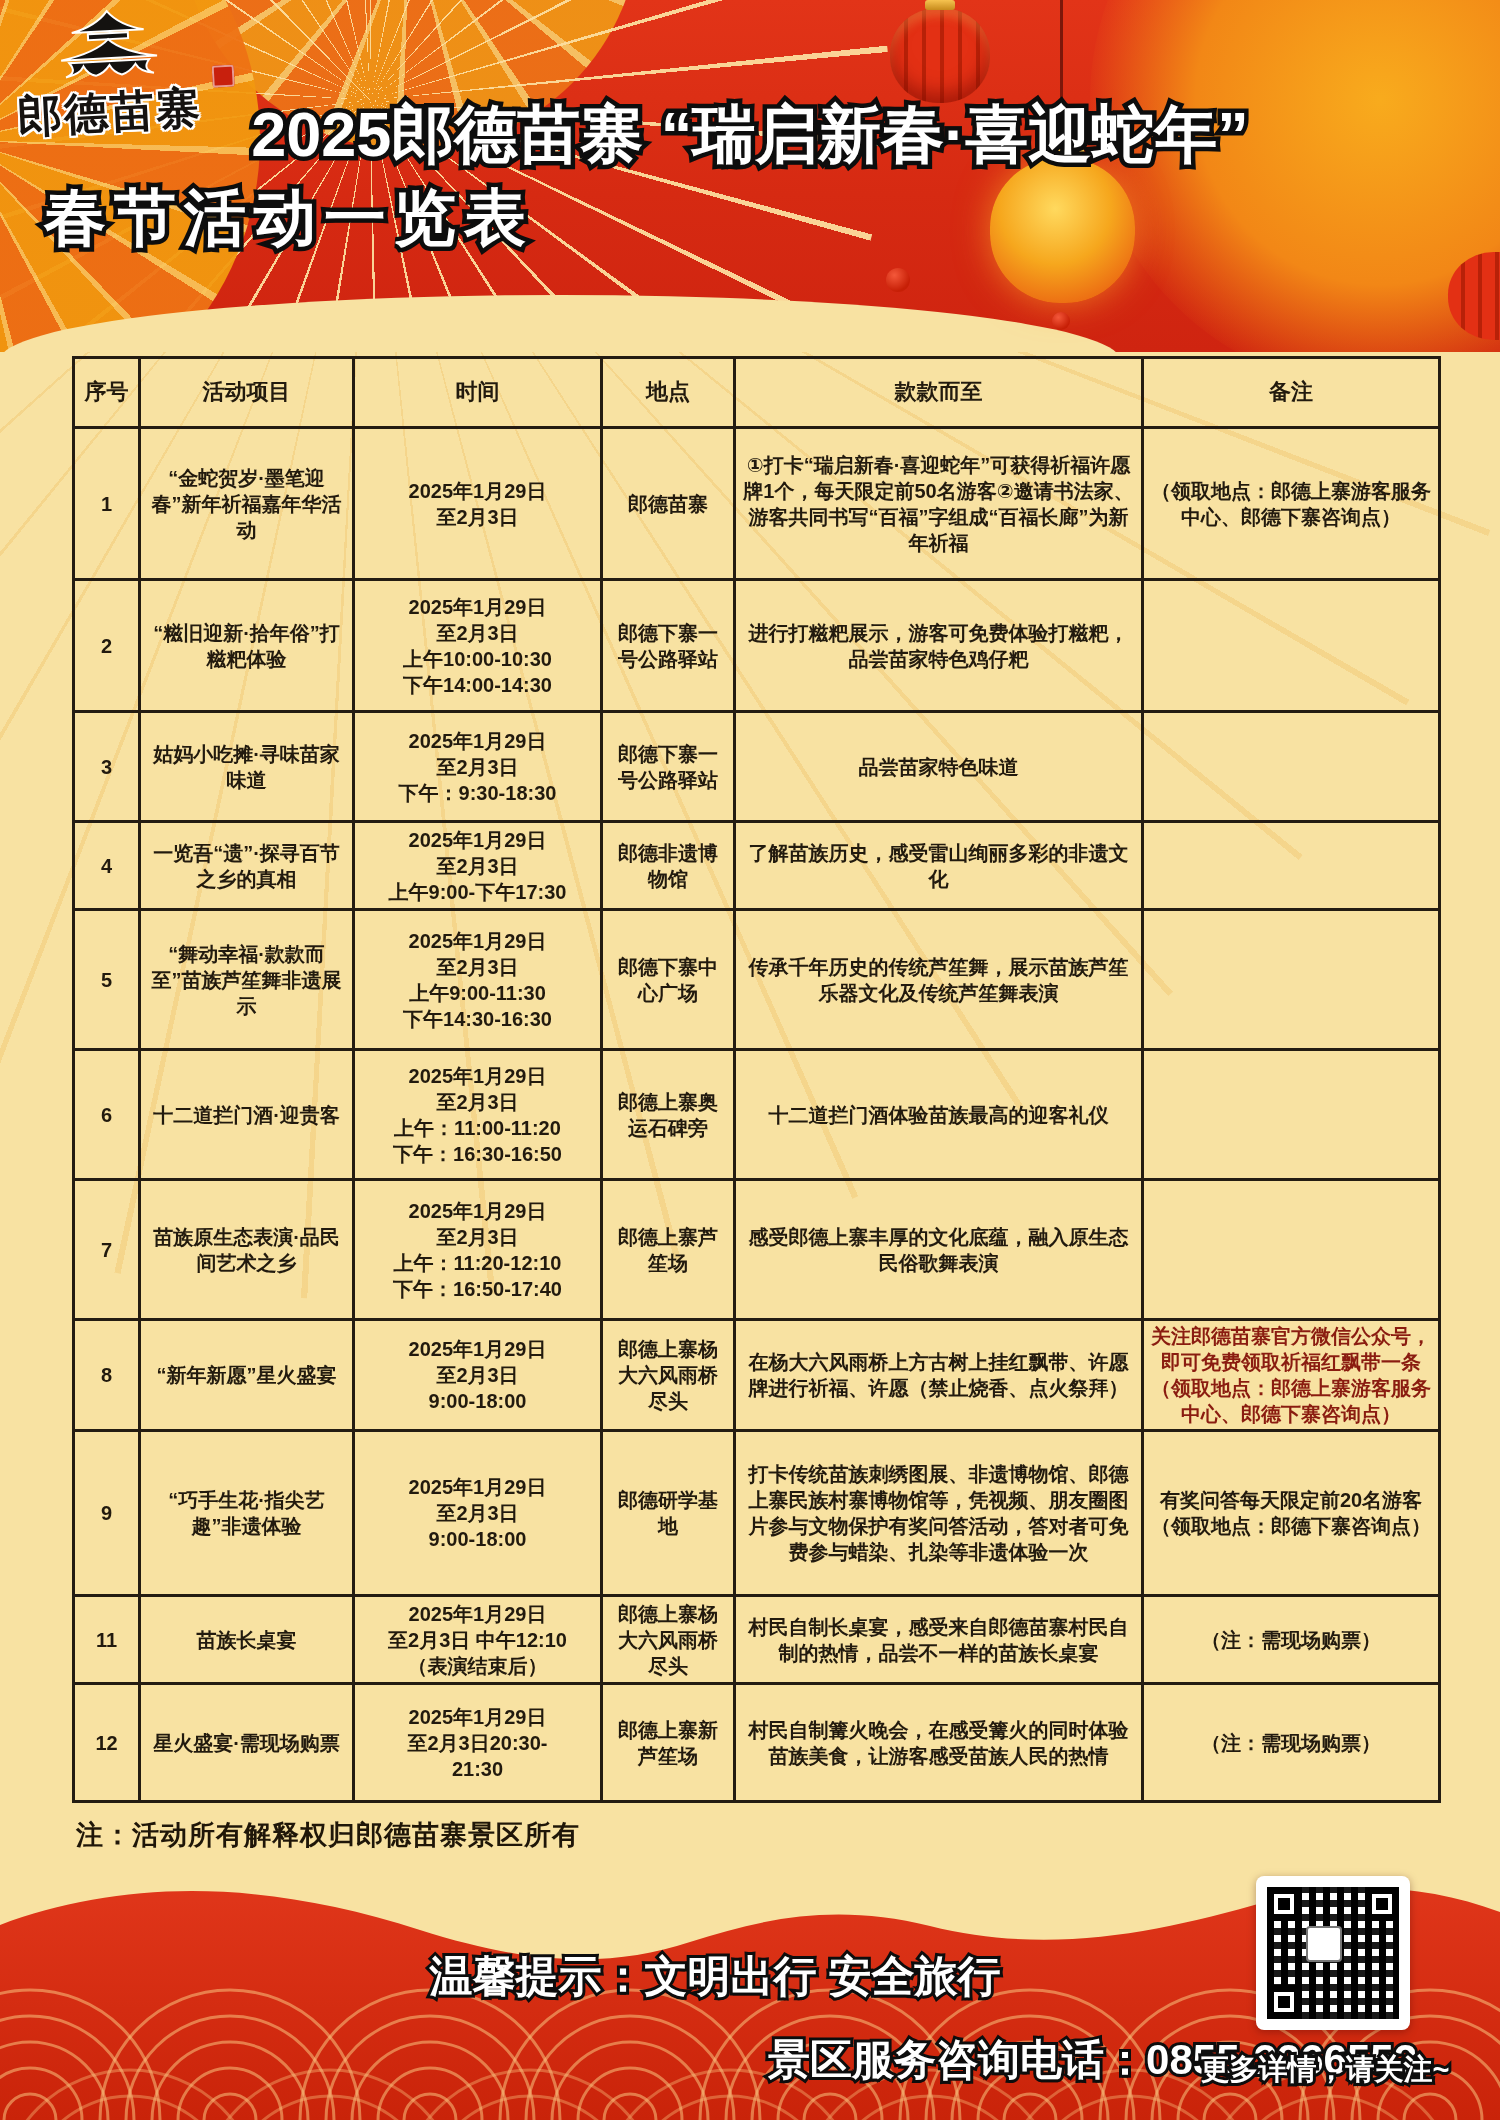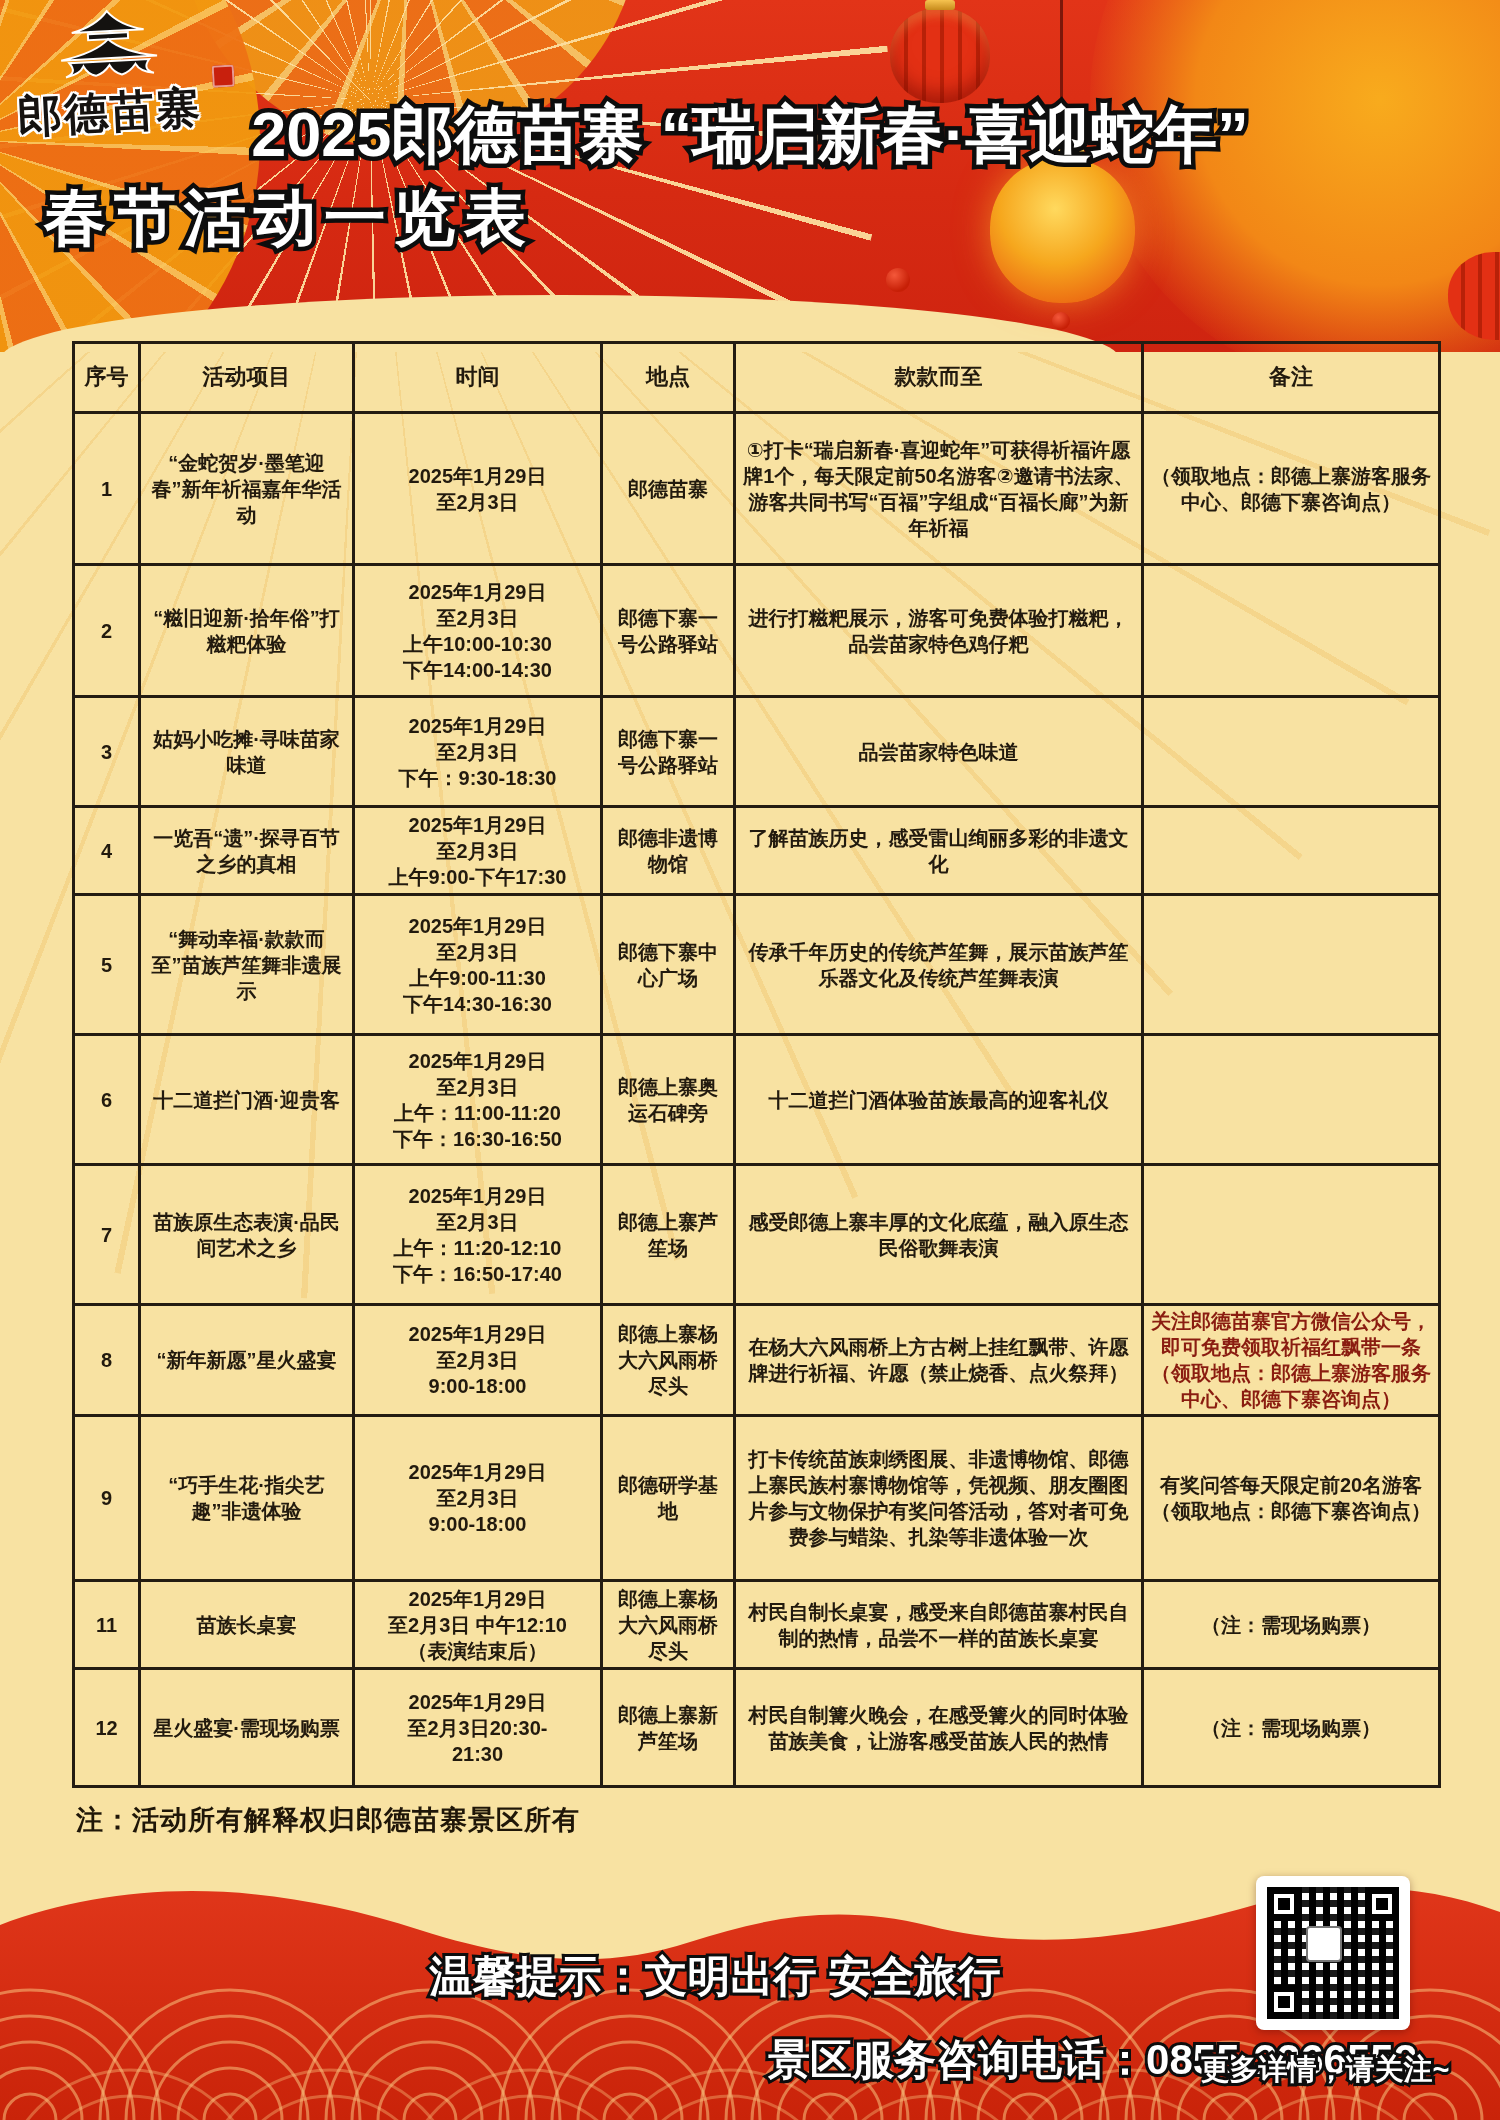--- a/index.html
+++ b/index.html
@@ -77,21 +77,21 @@
     color:#0d0d0d; -webkit-text-stroke:9px #0d0d0d; z-index:0; text-shadow:0 4px 0 rgba(0,0,0,.8);
   }
   .ot::after{
     content:attr(data-text); position:absolute; left:0; top:0; width:100%;
     color:#ffffff; z-index:1;
   }
   .ot-thin::before{-webkit-text-stroke:6px #0d0d0d; text-shadow:0 3px 0 rgba(0,0,0,.8);}
   .title1{position:absolute; left:0; top:92px; width:1500px; text-align:center; font-size:63px; font-weight:900; z-index:4;}
   .title2{position:absolute; left:0; top:176px; width:1500px; font-size:62px; font-weight:900; letter-spacing:8px; z-index:4;padding-left:44px;}
   
-  .table-wrap{position:absolute; left:72px; top:341px; width:1186px; z-index:2;}
+  .table-wrap{position:absolute; left:72px; top:356px; width:1186px; z-index:2;}
   table.act{
     border-collapse:collapse; table-layout:fixed; width:1366px;
     color:#221a0e;
   }
   table.act th, table.act td{
     border:3px solid #241c12; text-align:center; vertical-align:middle;
     padding:2px 6px; font-weight:700; line-height:1.3; overflow:hidden;
   }
   table.act th{font-size:22px; padding:2px 2px;}
   table.act td{font-size:20px;}

